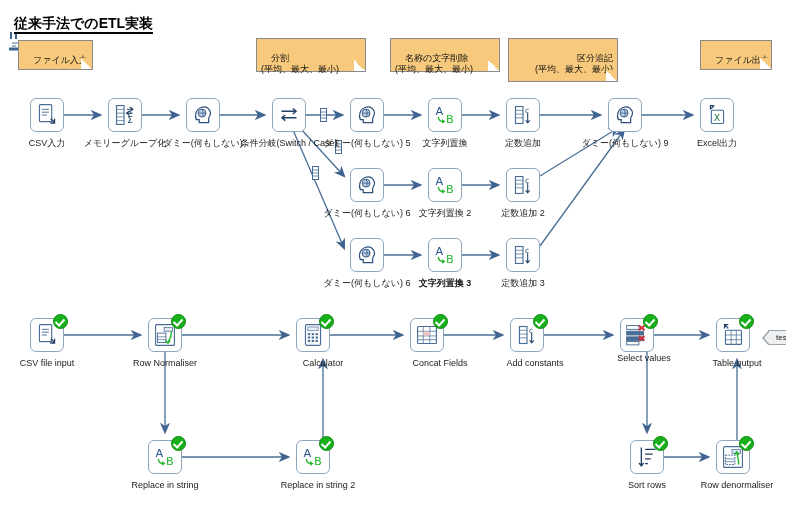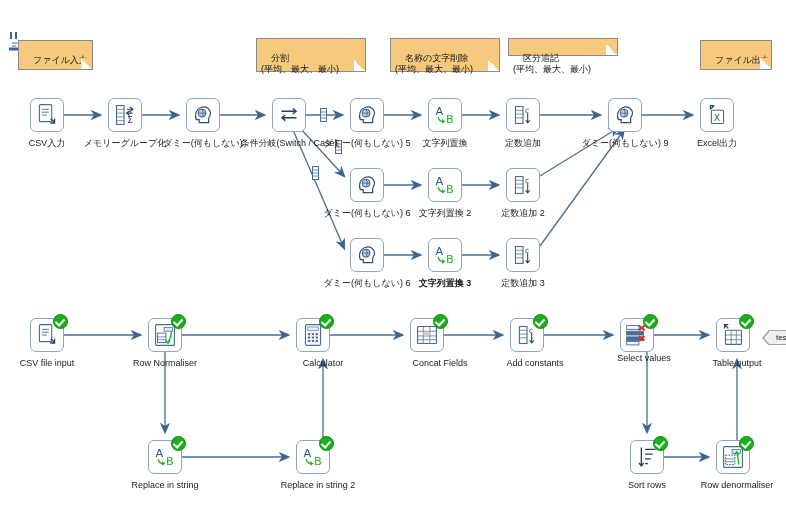--- a/index.html
+++ b/index.html
@@ -128,36 +128,37 @@
     <svg viewBox="0 0 26 24">
       <path d="M3,2 L3,9" stroke="#3f648f" stroke-width="2"></path>
       <path d="M8,2 L8,9" stroke="#3f648f" stroke-width="2"></path>
       <path d="M4,13 L10,13 M4,16 L8,16" stroke="#8aa0bb" stroke-width="1.4"></path>
       <path d="M1,19 L16,19" stroke="#3f648f" stroke-width="3"></path>
       <path d="M10,19 L22,19" stroke="#3f648f" stroke-width="1.6"></path>
       <path d="M18,14 L25,19 L18,24 Z" fill="#3f648f"></path>
     </svg>
   </div>
 
+  <div class="section-title" style="left:14px;top:16px;">従来手法でのETL実装</div>
 
   <div class="note" style="left:18px;top:40px;width:75px;height:30px;">
     <span>ファイル入力</span>
     <span class="fold2"></span>
   </div>
   <div class="note" style="left:256px;top:38px;width:110px;height:34px;">
     <span>分割
 (平均、最大、最小)</span>
     <span class="fold2"></span>
   </div>
   <div class="note" style="left:390px;top:38px;width:110px;height:34px;">
     <span>名称の文字削除
 (平均、最大、最小)</span>
     <span class="fold2"></span>
   </div>
-  <div class="note" style="left:508px;top:38px;width:110px;height:18px;">
+  <div class="note" style="left:508px;top:38px;width:110px;height:44px;text-align:right;">
     <span>区分追記
 (平均、最大、最小)</span>
     <span class="fold2"></span>
   </div>
   <div class="note" style="left:700px;top:40px;width:72px;height:30px;">
     <span>ファイル出力</span>
     <span class="fold2"></span>
   </div>
 
   <div class="hop" style="left:320px;top:108px;">

